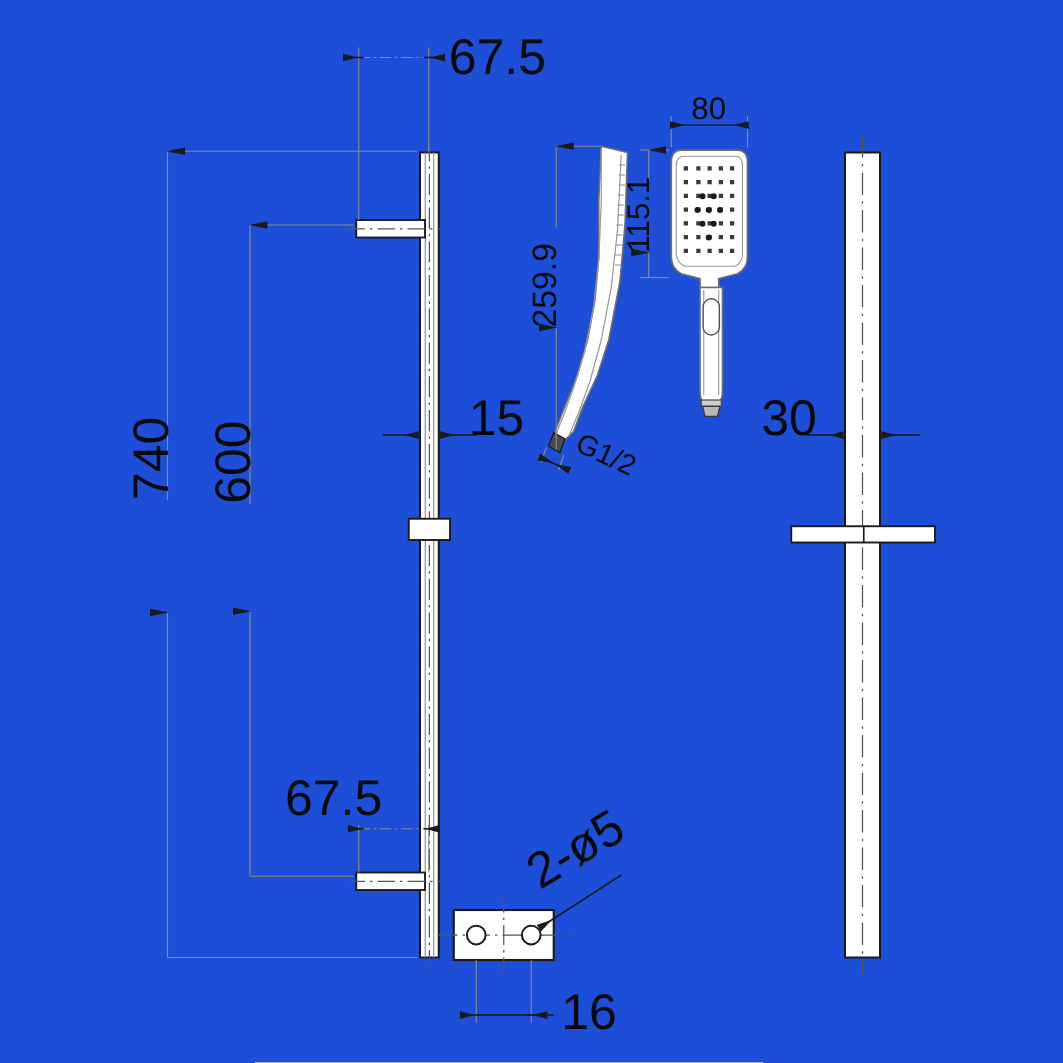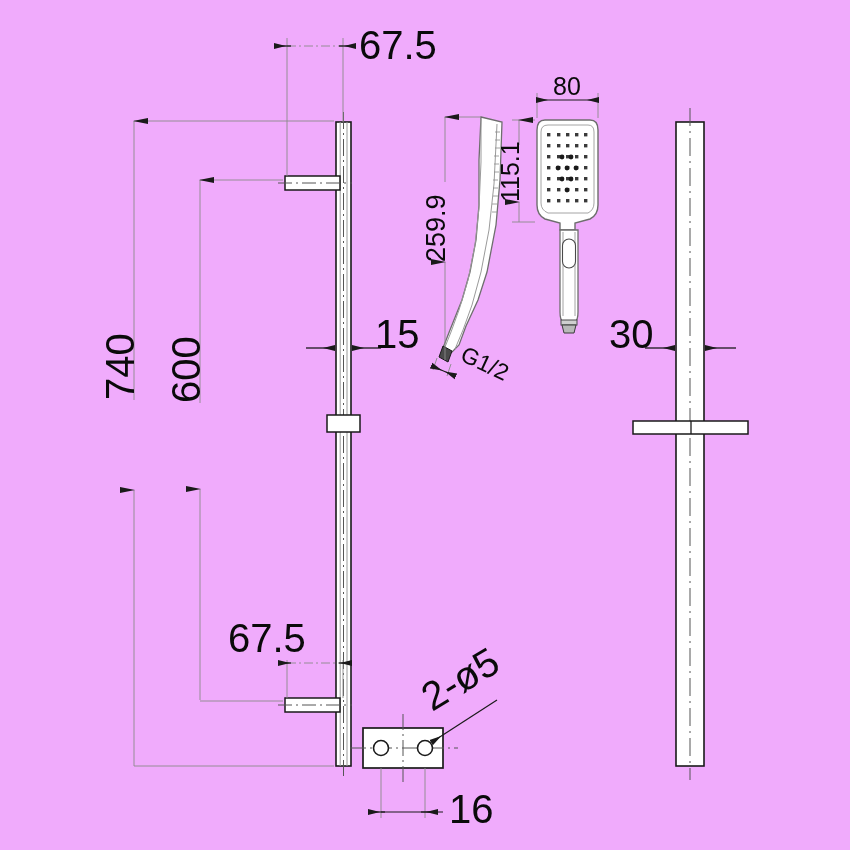--- a/index.html
+++ b/index.html
@@ -4,21 +4,21 @@
 <style>
   html, body {
     margin: 0;
     padding: 0;
     background: #ffffff;
   }
   #sheet {
     position: relative;
     width: 850px;
     height: 850px;
-    background: #f0abfc;
+    background: #1d4ed8;
     font-family: "Liberation Sans", sans-serif;
     overflow: hidden;
     text-decoration: underline;
   }
   #sheet svg {
     position: absolute;
     left: 0;
     top: 0;
   }
   .dimtext {

